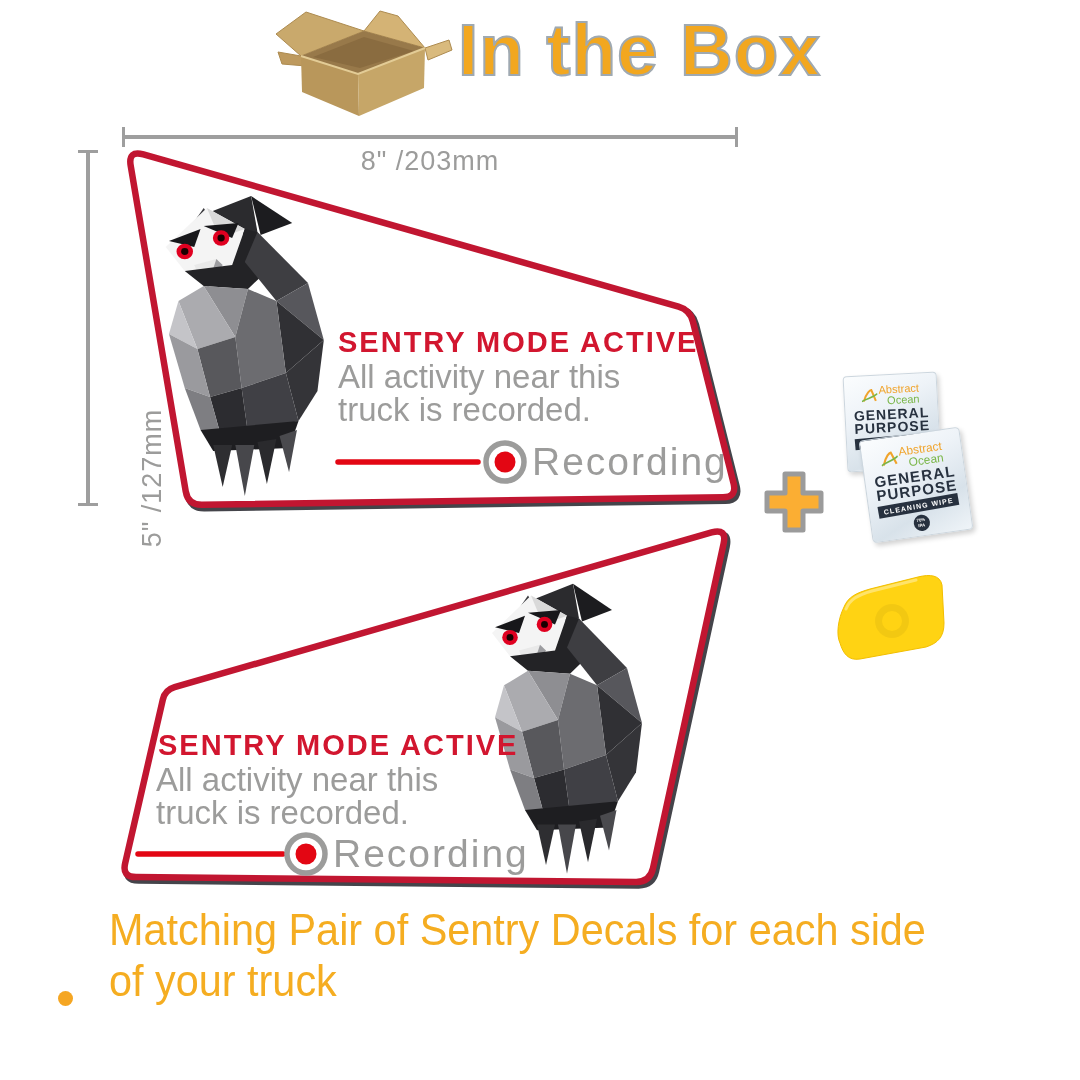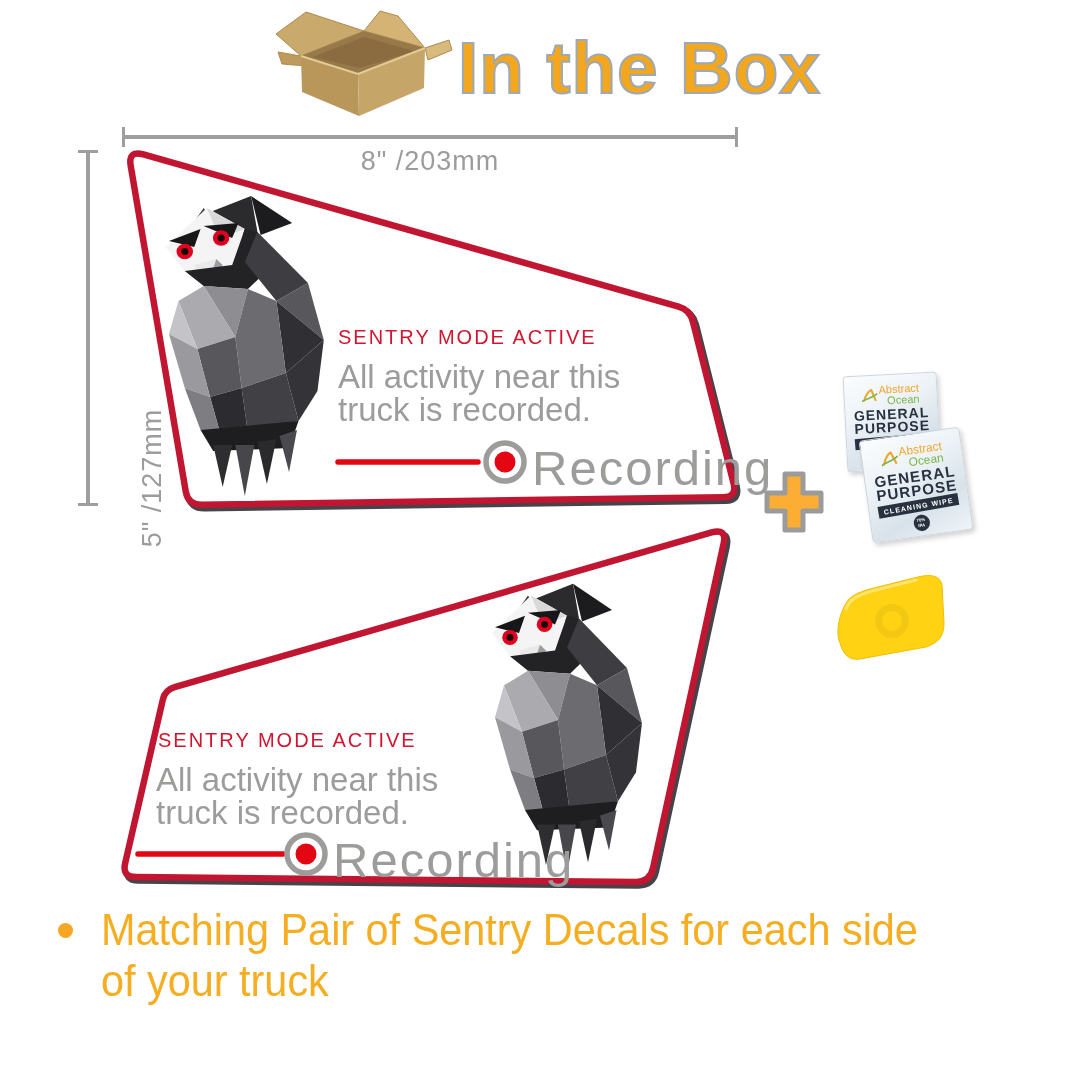--- a/index.html
+++ b/index.html
@@ -2,21 +2,21 @@
 <html><head>
 <meta charset="utf-8">
 <style>
   html,body{margin:0;padding:0;background:#ffffff;}
   .canvas{
     position:relative;width:1080px;height:1080px;background:#ffffff;overflow:hidden;
     font-family:"Liberation Sans", sans-serif;
   }
   
   .title{
-    position:absolute;left:458px;top:26px;margin:0;
+    position:absolute;left:458px;top:8px;margin:0;
     font-size:73px;font-weight:bold;letter-spacing:1px;
     color:#F2A71F;-webkit-text-stroke:2px #9FA9B1;
     text-shadow:0 0 1px #9FA9B1;
     white-space:nowrap;
     text-align:right;
   }
   .box-icon{position:absolute;left:268px;top:4px;}
   
   .hdim{position:absolute;left:122px;top:135px;width:616px;height:4px;background:#9E9E9E;}
   .hdim::before,.hdim::after{content:'';position:absolute;top:-8px;width:3px;height:20px;background:#9E9E9E;}
@@ -29,28 +29,28 @@
   .vdim-label{position:absolute;left:-112px;top:313px;width:356px;height:30px;text-align:center;
     font-size:27px;color:#9C9C9B;letter-spacing:1px;transform:rotate(-90deg);}
   
   .scene{position:absolute;left:0;top:0;}
   .decal-shadow{fill:none;stroke:#23232a;stroke-width:7.5;opacity:.85;}
   .decal-body{fill:#ffffff;stroke:#C11631;stroke-width:6.5;stroke-linejoin:round;}
   .recline{stroke:#E30613;stroke-width:5.5;stroke-linecap:round;}
   .recring{fill:#ffffff;stroke:#9C9C9B;stroke-width:5.5;}
   .recdot{fill:#E30613;}
   
-  .sentry{position:absolute;font-weight:normal;color:#D2162F;font-size:20px;letter-spacing:2px;white-space:nowrap;}
+  .sentry{position:absolute;font-weight:bold;color:#D2162F;font-size:29px;letter-spacing:2px;white-space:nowrap;}
   .sentry.d1{left:338px;top:326px;}
   .sentry.d2{left:158px;top:729px;}
   .bodytext{position:absolute;color:#9C9C9B;font-size:34px;line-height:33px;white-space:nowrap;
     transform:scaleX(.97);transform-origin:left top;}
   .bodytext.d1{left:338px;top:360px;}
   .bodytext.d2{left:156px;top:763px;}
-  .rectext{position:absolute;color:#9C9C9B;font-size:49px;letter-spacing:2px;white-space:nowrap;}
+  .rectext{position:absolute;color:#9C9C9B;font-size:39px;letter-spacing:2px;white-space:nowrap;}
   .rectext.d1{left:532px;top:440px;}
   .rectext.d2{left:333px;top:832px;}
   
   .packet{
     position:absolute;width:92px;height:94px;border-radius:4px;
     background:linear-gradient(155deg,#fbfdfe 0%,#eef3f8 35%,#d8e2ea 70%,#eff4f8 100%);
     border:1px solid #ccd6de;box-shadow:2px 3px 5px rgba(0,0,0,.18);
     display:flex;flex-direction:column;align-items:center;
   }
   .packet.p1{left:845px;top:374px;transform:rotate(-3deg);}
@@ -60,21 +60,21 @@
   .brand-top{color:#F0A42C;}
   .brand-bottom{color:#7AB648;padding-left:8px;}
   .gp{margin-top:2px;text-align:center;font-weight:bold;color:#27313F;font-size:14px;line-height:13px;letter-spacing:1px;}
   .cw-badge{margin-top:2px;background:#27313F;color:#fff;font-size:6.5px;letter-spacing:1px;
     padding:2px 5px;transform:rotate(-2deg);font-weight:bold;white-space:nowrap;}
   .ipa-circle{margin-top:3px;width:15px;height:15px;border-radius:50%;background:#27313F;color:#fff;
     font-size:4px;line-height:4.5px;display:flex;align-items:center;justify-content:center;text-align:center;
     font-weight:bold;}
   
   .bullets{position:absolute;left:58px;top:904px;color:#F5AD21;}
-  .bullet-row{display:flex;gap:28px;margin-bottom:10px;}
+  .bullet-row{display:flex;gap:36px;margin-bottom:10px;align-items:flex-end;}
   .bullet-dot{flex:none;width:15px;height:15px;border-radius:50%;background:#F5A623;margin-top:19px;}
   .bullet-text{font-size:45px;line-height:51px;transform:scaleX(.92);transform-origin:left top;white-space:nowrap;}
 </style>
 </head>
 <body>
 
 <div class="canvas">
 
   <svg class="box-icon" width="186" height="118" viewBox="0 0 186 118">
 

